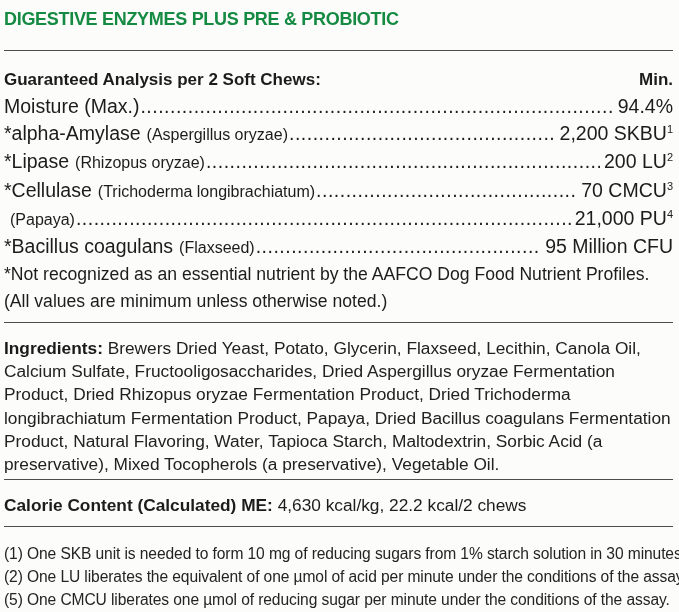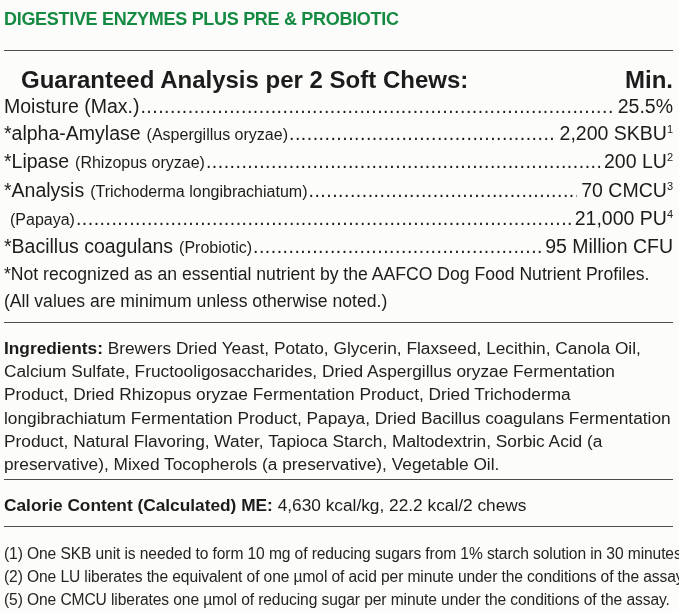--- a/index.html
+++ b/index.html
@@ -18,21 +18,21 @@
   .rule{border:none;border-top:1.6px solid #4d4d4d;margin:0;}
   .rule-1{margin-top:18px;}
   .rule-2{margin-top:7px;}
   .rule-3{margin-top:3px;}
   .rule-4{margin-top:10px;}
 
   .ga-heading-row{
     display:flex;justify-content:space-between;align-items:baseline;
     margin-top:15px;line-height:27px;
   }
-  .ga-heading,.ga-min{font-size:24px;font-weight:bold;margin-left:17px;}
+  .ga-heading,.ga-min{font-size:17px;font-weight:bold;}
 
   .ga-rows{margin:0;text-align:right;}
   .ga-row{
     display:flex;align-items:baseline;
     font-size:19.5px;line-height:27.2px;white-space:nowrap;
   }
   .ga-label{white-space:nowrap;}
   .ga-species{
     font-size:16px;margin-left:6px;white-space:nowrap;
   }
@@ -76,53 +76,53 @@
   <div class="ga-heading-row">
     <span class="ga-heading">Guaranteed Analysis per 2 Soft Chews:</span>
     <span class="ga-min">Min.</span>
   </div>
 
   <div class="ga-rows" id="ga-rows">
   <div class="ga-row">
     <span class="ga-label">Moisture (Max.)</span>
 
     <span class="ga-leader"></span>
-    <span class="ga-value">25.5%</span>
+    <span class="ga-value">94.4%</span>
   </div>
 
   <div class="ga-row">
     <span class="ga-label">*alpha-Amylase</span>
     <span class="ga-species">(Aspergillus oryzae)</span>
     <span class="ga-leader"></span>
     <span class="ga-value">2,200 SKBU<sup>1</sup></span>
   </div>
 
   <div class="ga-row">
     <span class="ga-label">*Lipase</span>
     <span class="ga-species">(Rhizopus oryzae)</span>
     <span class="ga-leader"></span>
     <span class="ga-value">200 LU<sup>2</sup></span>
   </div>
 
   <div class="ga-row">
-    <span class="ga-label">*Analysis</span>
+    <span class="ga-label">*Cellulase</span>
     <span class="ga-species">(Trichoderma longibrachiatum)</span>
     <span class="ga-leader"></span>
     <span class="ga-value">70 CMCU<sup>3</sup></span>
   </div>
 
   <div class="ga-row">
     <span class="ga-species">(Papaya)</span>
     <span class="ga-leader"></span>
     <span class="ga-value">21,000 PU<sup>4</sup></span>
   </div>
 
   <div class="ga-row">
     <span class="ga-label">*Bacillus coagulans</span>
-    <span class="ga-species">(Probiotic)</span>
+    <span class="ga-species">(Flaxseed)</span>
     <span class="ga-leader"></span>
     <span class="ga-value">95 Million CFU</span>
   </div>
 </div>
 
   <div class="note">*Not recognized as an essential nutrient by the AAFCO Dog Food Nutrient Profiles.</div>
   <div class="note">(All values are minimum unless otherwise noted.)</div>
 
   <hr class="rule rule-2">
 

